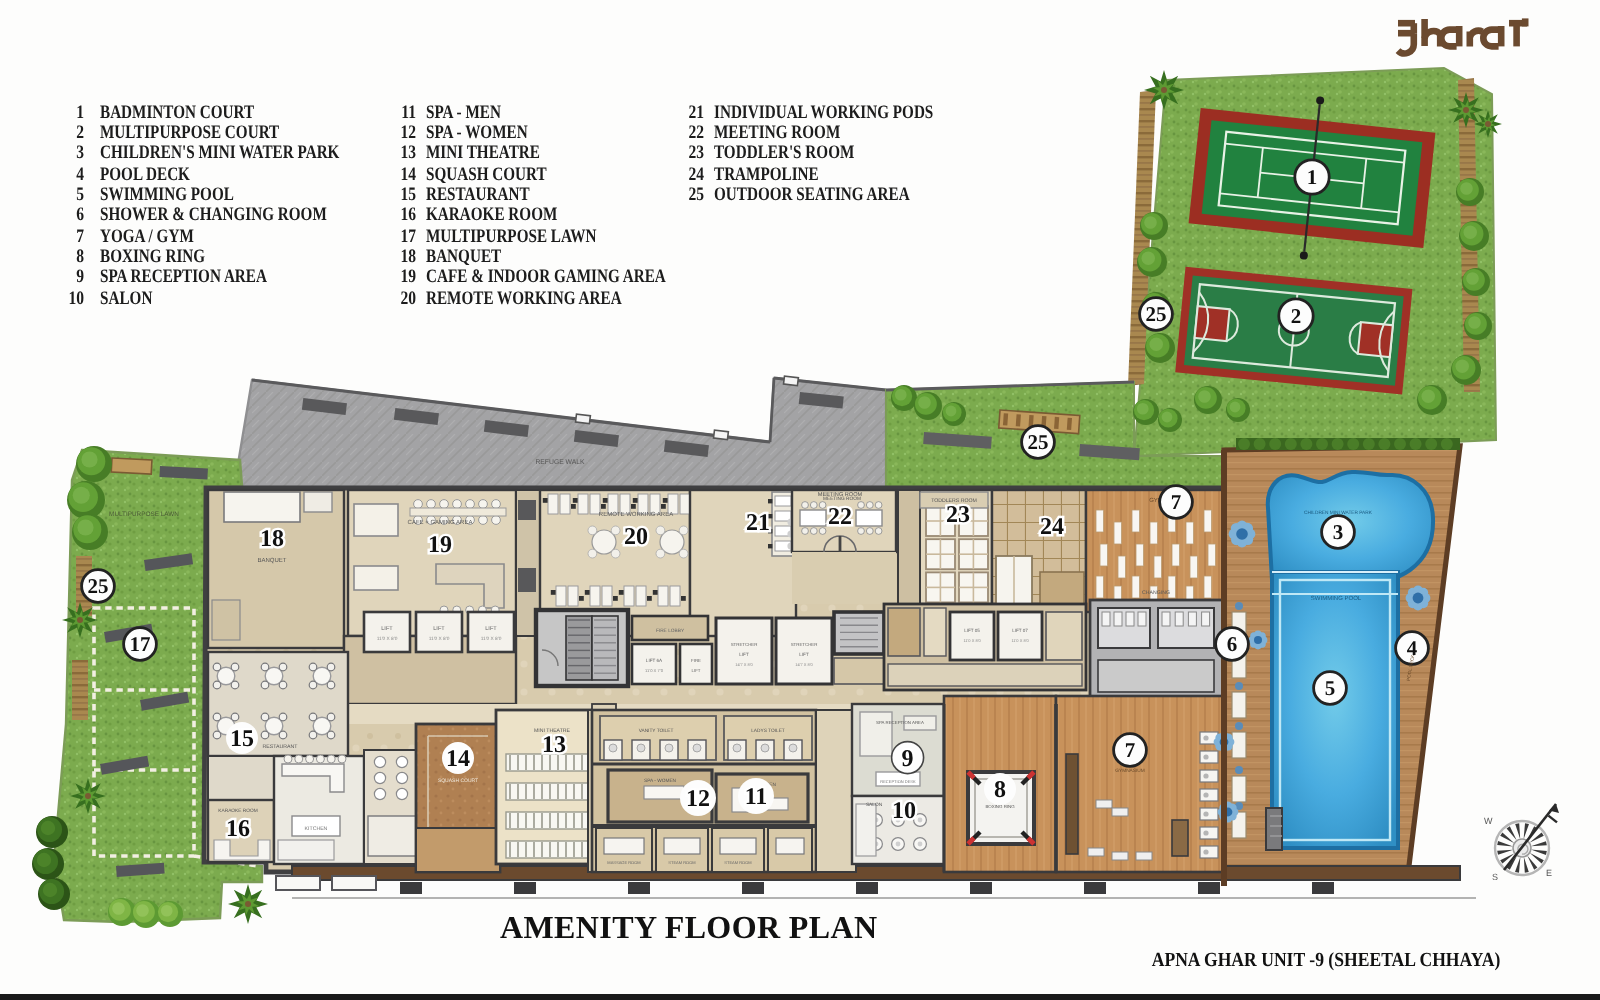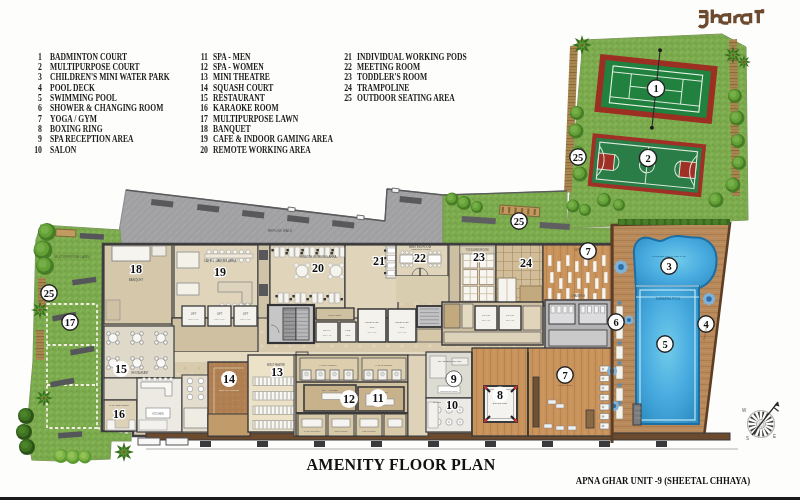--- a/index.html
+++ b/index.html
@@ -929,16 +929,16 @@
 <path d="M728.3,14.8 h-3.5 a4.2,4.2 0 0 0 0.1,8.4 h3.4"></path>
 <path d="M729.6,13 v10.2"></path>
 <path d="M734.9,15.8 v7.4 M734.9,18.8 a4.4,4.4 0 0 1 6.3,-3"></path>
 <path d="M749.3,14.8 h-3.5 a4.2,4.2 0 0 0 0.1,8.4 h3.4"></path>
 <path d="M750.6,13 v10.2"></path>
 <path d="M754.5,11.6 h9"></path>
 <path d="M758.3,11.6 v11.6"></path>
 <path d="M762.6,9.2 v4"></path>
 </g>
 </svg>
-<div style="position:absolute;left:250px;top:456px;width:302px;text-align:center;font-size:16px;font-weight:bold;color:#111;letter-spacing:0.2px;">AMENITY FLOOR PLAN</div>
+<div style="position:absolute;left:250px;top:456px;width:302px;font-size:16px;font-weight:bold;color:#111;letter-spacing:0.2px;">AMENITY FLOOR PLAN</div>
 <div style="position:absolute;left:523px;top:475px;width:280px;text-align:center;font-size:10px;font-weight:bold;color:#111;transform:scaleX(0.88);transform-origin:50% 0;">APNA GHAR UNIT -9 (SHEETAL CHHAYA)</div>
 <div style="position:absolute;left:0;top:497px;width:800px;height:3px;background:#1a1a1a;"></div>
 </div>
 
 </body></html>

